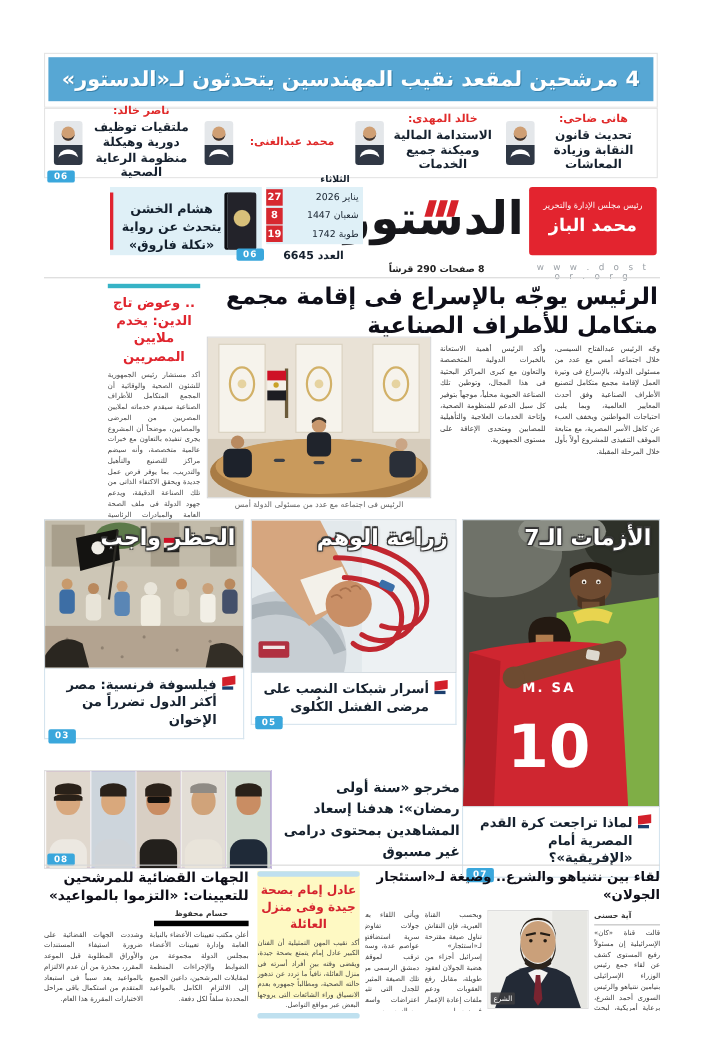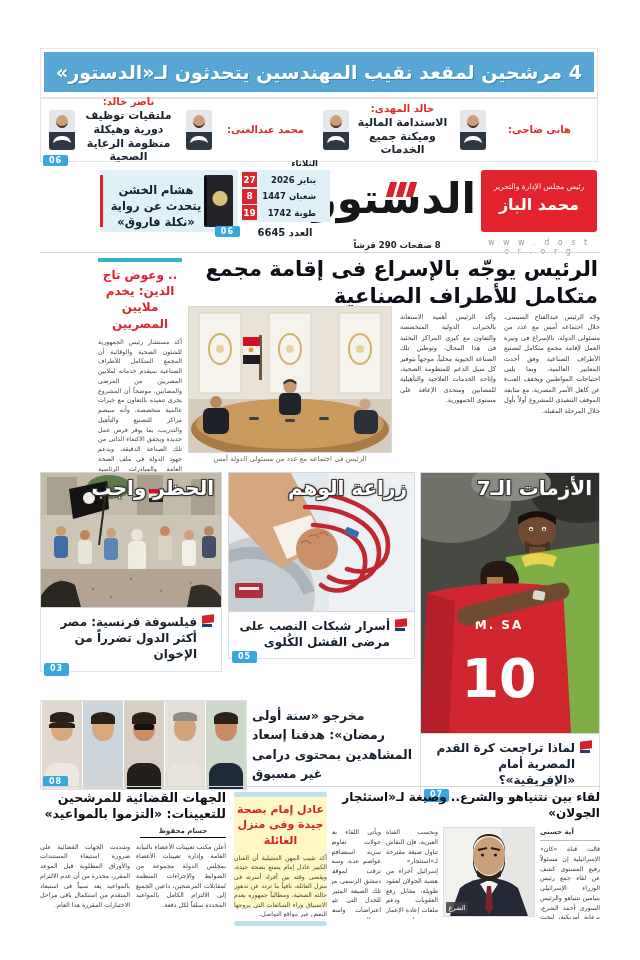--- a/index.html
+++ b/index.html
@@ -43,21 +43,21 @@
   .logo .logotext{font-size:42px;font-weight:bold;color:#17171b;letter-spacing:-2px;line-height:66px;}
   .logo-accent{position:absolute;top:16px;left:62px;width:27px;height:15px;display:flex;gap:3px;
         transform:skewX(-16deg);}
   .logo-accent b{flex:1;background:#d7222b;}
   .edition{position:absolute;top:240px;right:178px;width:130px;text-align:center;
         font-size:8.5px;font-weight:bold;color:#222;}
   .weekday{position:absolute;top:158px;right:322px;font-size:8.5px;font-weight:bold;color:#16212e;}
   .datebox{position:absolute;top:170px;right:310px;width:88px;height:52px;background:#dff0f7;
         display:flex;flex-direction:column;justify-content:space-between;padding:2px 0;box-sizing:border-box;}
   .daterow{display:flex;align-items:center;justify-content:space-between;height:15px;}
-  .daterow .dlabel{font-size:8.5px;font-weight:bold;color:#16212e;padding-right:14px;}
+  .daterow .dlabel{font-size:8.5px;font-weight:normal;color:#16212e;padding-right:4px;}
   .daterow .dnum{background:#d7282f;color:#fff;font-size:9px;font-weight:bold;width:15px;height:15px;
         display:flex;align-items:center;justify-content:center;}
   .issue{position:absolute;top:227px;right:315px;width:80px;text-align:center;
         font-size:10px;font-weight:bold;color:#16212e;}
   .promo{position:absolute;top:170px;right:402px;width:138px;height:62px;background:#dff0f7;
         box-sizing:border-box;}
   .promo::before{content:"";position:absolute;left:0;top:5px;bottom:5px;width:3px;background:#e02430;}
   .promo .book{position:absolute;right:5px;top:5px;width:26px;height:52px;
         background:radial-gradient(circle at 50% 45%, #d8c07a 0 7px, #23232a 8px);
         border-radius:2px;box-shadow:-3px 0 0 #0d0d11;}
@@ -119,58 +119,59 @@
   .face:nth-child(3){background:#d8cfc4;} .face:nth-child(3) .fhead::after{content:"";position:absolute;
         top:9px;left:1px;right:1px;height:6px;background:#14110e;border-radius:2px;}
         .face:nth-child(3) .fbody{background:#23201c;}
   .face:nth-child(4){background:#cdd5dc;} .face:nth-child(4) .fhead{background:#d9a87c;}
         .face:nth-child(4) .fbody{background:#cfd4d9;}
   .face:nth-child(5){background:#e0d8ce;} .face:nth-child(5) .fhead{background:#d8a87e;}
         .face:nth-child(5) .fhead::before{height:10px;box-shadow:-3px 8px 0 -2px #2a2119,3px 8px 0 -2px #2a2119;}
         .face:nth-child(5) .fbody{background:#ece8e1;}
   .faces .pagebadge{position:absolute;bottom:2px;left:2px;}
   .ramadan{position:absolute;top:706px;left:252px;width:166px;
-        font-size:12.5px;font-weight:bold;color:#15202c;text-align:left;line-height:1.55;}
+        font-size:12.5px;font-weight:bold;color:#15202c;text-align:right;line-height:1.55;}
 
   
   .botstory-r{position:absolute;top:790px;right:40px;width:268px;}
   .bot-headline{font-size:12px;font-weight:bold;color:#0e0e18;text-align:right;line-height:1.3;}
   .byline{font-size:7px;font-weight:bold;color:#333;text-align:left;
         border-bottom:1px solid #bbb;padding-bottom:2px;margin-bottom:3px;}
   .bot-cols{display:flex;gap:5px;margin-top:6px;height:92px;overflow:hidden;}
   .bot-cols .bc{font-size:6.3px;color:#3a3a3a;text-align:justify;line-height:1.55;overflow:hidden;}
   .bc1{flex:0 0 60px;} .bc2{flex:0 0 52px;} .bc3{flex:0 0 52px;}
   .bphoto{flex:0 0 92px;height:90px;border:1px solid #ddd;box-sizing:border-box;}
 
   .adelbox{position:absolute;top:792px;right:313px;width:93px;height:116px;background:#fef9c3;}
   .adelbox .topbar,.adelbox .botbar{height:5px;background:#bfe0ef;border-radius:3px;}
   .adelbox .ahead{color:#d5232e;font-size:11px;font-weight:bold;text-align:center;line-height:1.4;margin:5px 0;}
   .adelbox .abody{font-size:6.2px;color:#444;text-align:justify;line-height:1.5;height:64px;overflow:hidden;margin-bottom:4px;}
 
   .botstory-l{position:absolute;top:790px;left:40px;width:186px;}
   .bot-cols2{display:flex;gap:6px;margin-top:4px;height:74px;overflow:hidden;}
   .bot-cols2 .bc{flex:1;font-size:6.3px;color:#3a3a3a;text-align:justify;line-height:1.55;overflow:hidden;}
-  .byline2{font-size:7px;font-weight:bold;color:#333;text-align:center;border-bottom:1px solid #000000;
+  .byline2{font-size:7px;font-weight:bold;color:#333;text-align:center;border-bottom:5px solid #000000;
         width:86px;margin:4px 0 2px;padding-bottom:2px;}
   svg{display:block;}
 </style>
 </head>
 <body>
 
 <div class="page">
 
   <div class="banner-frame"></div>
   <div class="banner">
     <span>4 مرشحين لمقعد نقيب المهندسين يتحدثون لـ«الدستور»</span>
   </div>
 
   <div class="colstrip">
     <div class="col-cell">
       <div class="col-text">
         <span class="col-name">هانى ضاحى:</span>
+        <span class="col-line">تحديث قانون النقابة وزيادة المعاشات</span>
       </div>
       <span class="mini-photo"></span>
     </div>
     <div class="col-cell">
       <div class="col-text">
         <span class="col-name">خالد المهدى:</span>
         <span class="col-line">الاستدامة المالية وميكنة جميع الخدمات</span>
       </div>
       <span class="mini-photo"></span>
     </div>

